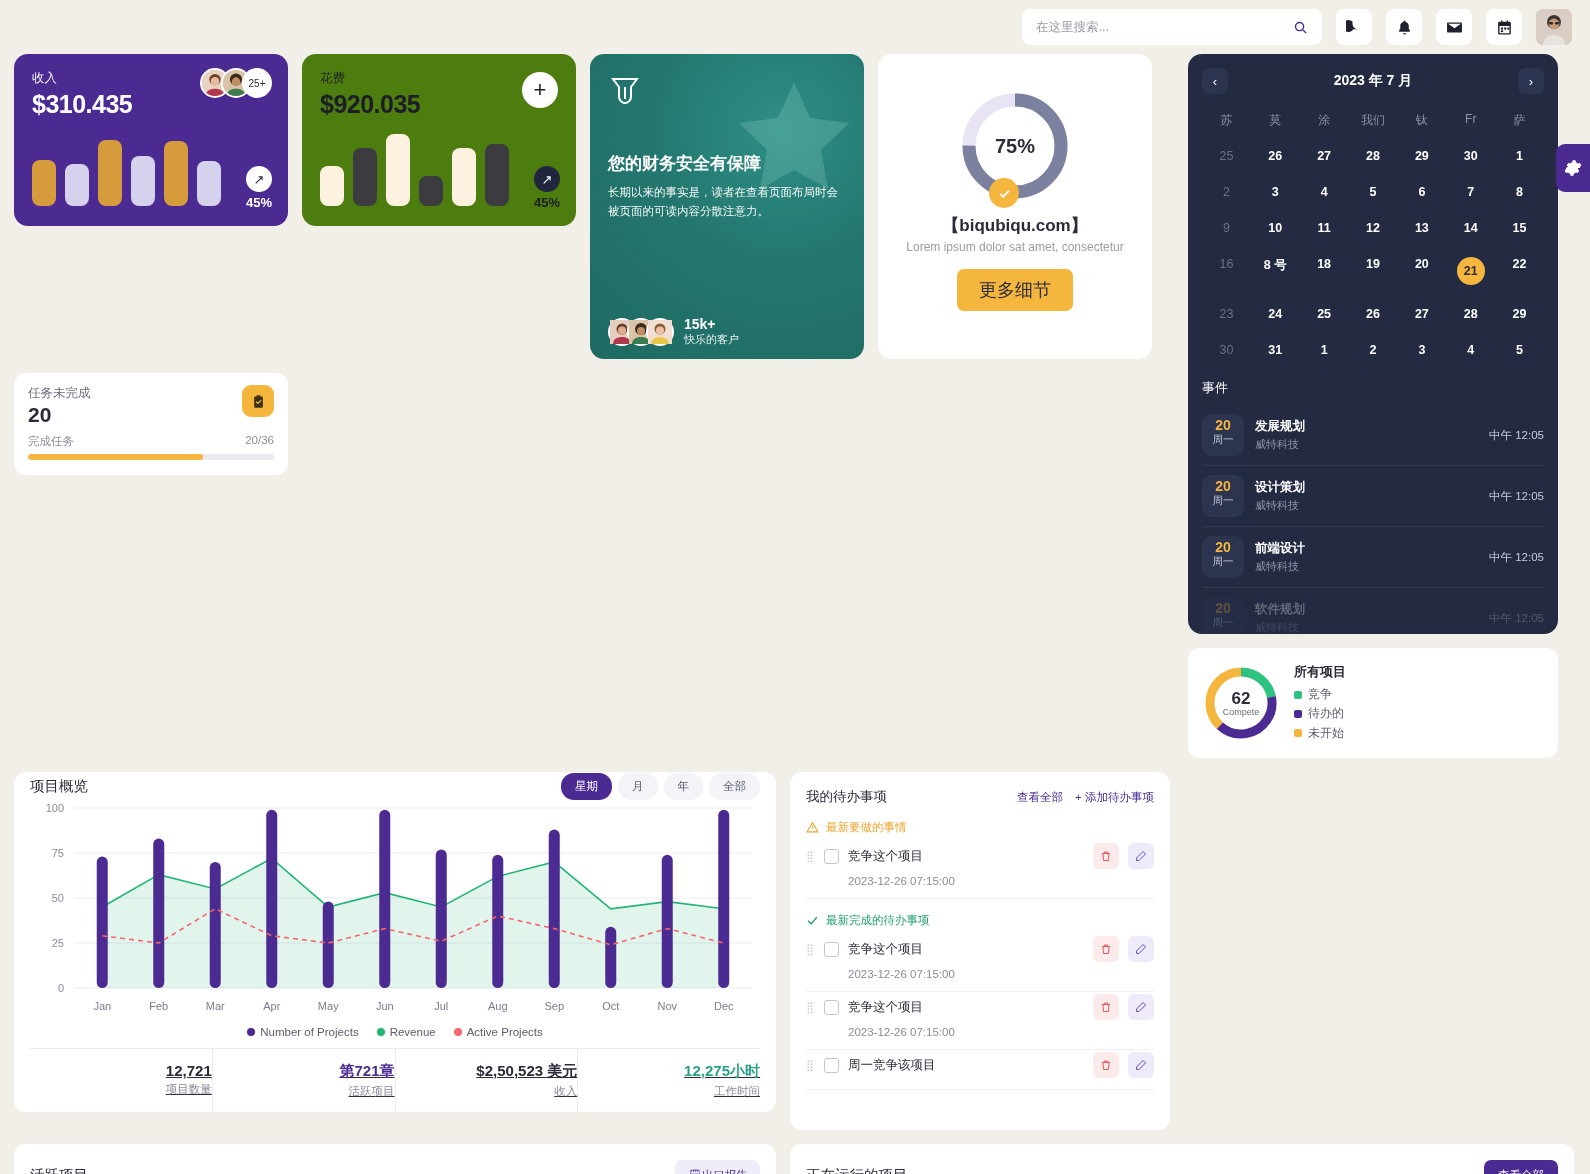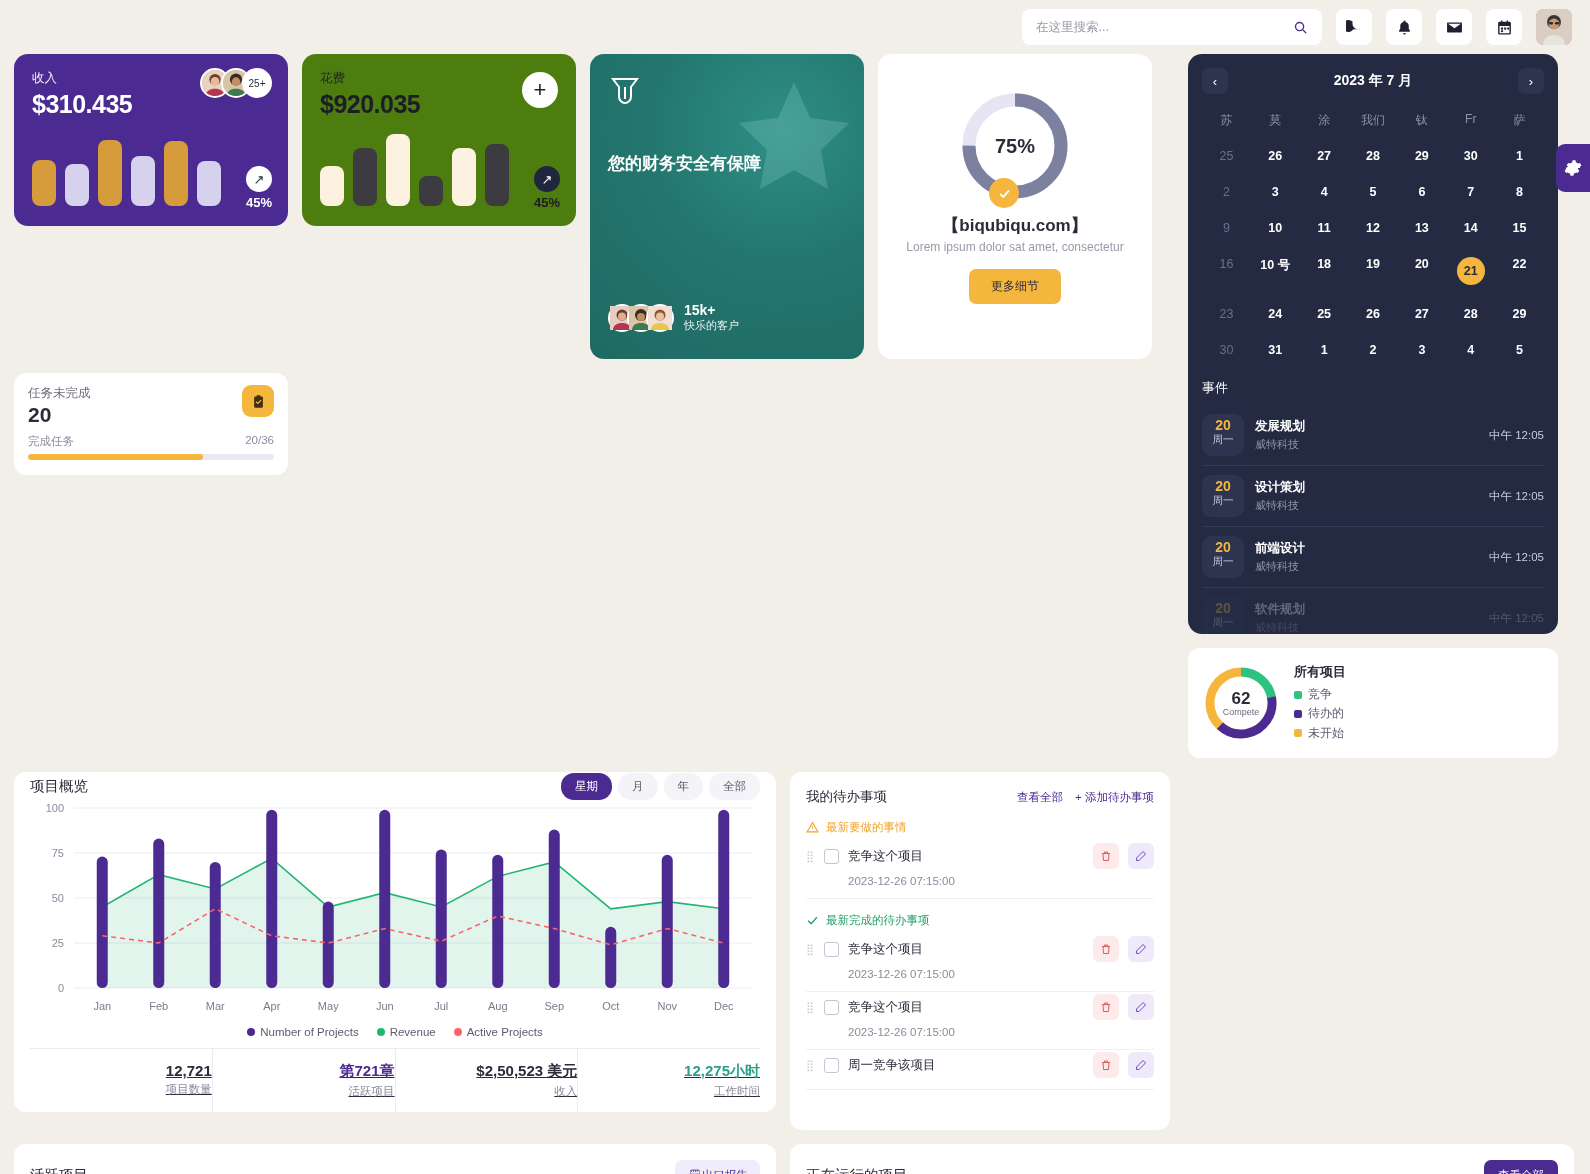--- a/index.html
+++ b/index.html
@@ -70,31 +70,31 @@
   .sm-icon { position: absolute; top: 12px; right: 14px; width: 32px; height: 32px; border-radius: 9px; display:flex; align-items:center; justify-content:center; font-size: 15px; }
 
   
   .promo {
     width: 274px; height: 305px; border-radius: 14px; padding: 18px;
     background: radial-gradient(circle at 70% 25%, #2f8f85 0%, #23766e 45%, #1e6a63 100%);
     color: #fff; position: relative; overflow: hidden;
   }
   .promo h3 { font-size: 17px; font-weight: bold; margin-top: 46px; }
   .promo p { font-size: 11.5px; line-height: 1.65; margin-top: 8px; opacity: .95; }
-  .promo-foot { position: absolute; bottom: 26px; left: 18px; display: flex; align-items: center; gap: 10px; }
+  .promo-foot { position: absolute; bottom: 12px; left: 18px; display: flex; align-items: center; gap: 10px; }
   .promo-foot .av-row { display: flex; }
   .promo-foot .av-row span { width: 28px; height: 28px; border-radius: 50%; border: 2px solid #fff; margin-left: -9px; background:#e3b7a8; }
   .promo-foot .av-row span:first-child { margin-left: 0; }
   .kcount { font-size: 14px; font-weight: bold; }
   .ksub { font-size: 11px; opacity: .92; }
 
   .progcard { width: 274px; height: 305px; border-radius: 14px; background: #fff; padding: 18px; text-align: center; position: relative; }
   .prog-name { font-size: 17px; font-weight: bold; margin-top: 10px; }
   .prog-sub { font-size: 12px; color: #9a9aa8; line-height: 1.7; margin-top: 0; }
-  .btn-yellow { margin-top: 12px; background: #f5b63d; color: #2b2b3a; border: none; border-radius: 7px; padding: 9px 22px; font-size: 12px; cursor: pointer; font-family: "Liberation Sans", sans-serif; }
+  .btn-yellow { margin-top: 12px; background: #f5b63d; color: #2b2b3a; border: none; border-radius: 7px; padding: 9px 22px; font-size: 18px; cursor: pointer; font-family: "Liberation Sans", sans-serif; }
 
   
   .calcard { background: #232a42; border-radius: 14px; padding: 14px 14px 0; color: #fff; height: 580px; overflow: hidden; position: relative; }
   .cal-head { display: flex; align-items: center; justify-content: space-between; margin-bottom: 12px; }
   .cal-nav { width: 26px; height: 26px; border-radius: 7px; background: #2c3450; display:flex; align-items:center; justify-content:center; cursor:pointer; font-size: 13px; }
   .cal-title { font-size: 14px; font-weight: bold; }
   .cal-grid { display: grid; grid-template-columns: repeat(7,1fr); row-gap: 6px; text-align: center; }
   .cal-grid .dow { font-size: 12px; color: #8d93a8; padding: 6px 0; }
   .cal-grid .day { font-size: 12.5px; font-weight: bold; padding: 8px 0; }
   .cal-grid .day.mut { color: #6a7089; font-weight: normal; }
@@ -288,20 +288,21 @@
 
         <div class="promo">
           <svg width="160" height="160" viewBox="0 0 160 160" style="position:absolute;right:-10px;top:10px;opacity:.22">
             <path d="M80 18l16 36 39 5-28 27 7 39-34-19-34 19 7-39-28-27 39-5z" fill="#9fe0d5"></path>
           </svg>
           <svg width="34" height="34" viewBox="0 0 34 34" fill="none" stroke="#fff" stroke-width="2">
             <path d="M5 7h24l-6 8v10c0 3-3 6-6 6s-6-3-6-6V15z"></path>
             <path d="M17 15v12"></path>
           </svg>
           <h3>您的财务安全有保障</h3>
+          <p>长期以来的事实是，读者在查看页面布局时会被页面的可读内容分散注意力。</p>
           <div class="promo-foot">
             <div class="av-row">
               <span>
                   <svg width="24" height="24" viewBox="0 0 24 24">
                     <rect width="24" height="24" fill="#e6cfc1"></rect>
                     <circle cx="12" cy="9" r="5.5" fill="#6b3f2a"></circle>
                     <circle cx="12" cy="10.5" r="4" fill="#e0ac8e"></circle>
                     <path d="M3 24c0-4.5 4-7 9-7s9 2.5 9 7z" fill="#b0374e"></path>
                   </svg>
                 </span>
@@ -399,21 +400,21 @@
             <div class="day">7</div>
             <div class="day">8</div>
             <div class="day mut">9</div>
             <div class="day">10</div>
             <div class="day">11</div>
             <div class="day">12</div>
             <div class="day">13</div>
             <div class="day">14</div>
             <div class="day">15</div>
             <div class="day mut">16</div>
-            <div class="day">10 号</div>
+            <div class="day">8 号</div>
             <div class="day">18</div>
             <div class="day">19</div>
             <div class="day">20</div>
             <div class="day sel"><b>21</b></div>
             <div class="day">22</div>
             <div class="day mut">23</div>
             <div class="day">24</div>
             <div class="day">25</div>
             <div class="day">26</div>
             <div class="day">27</div>

